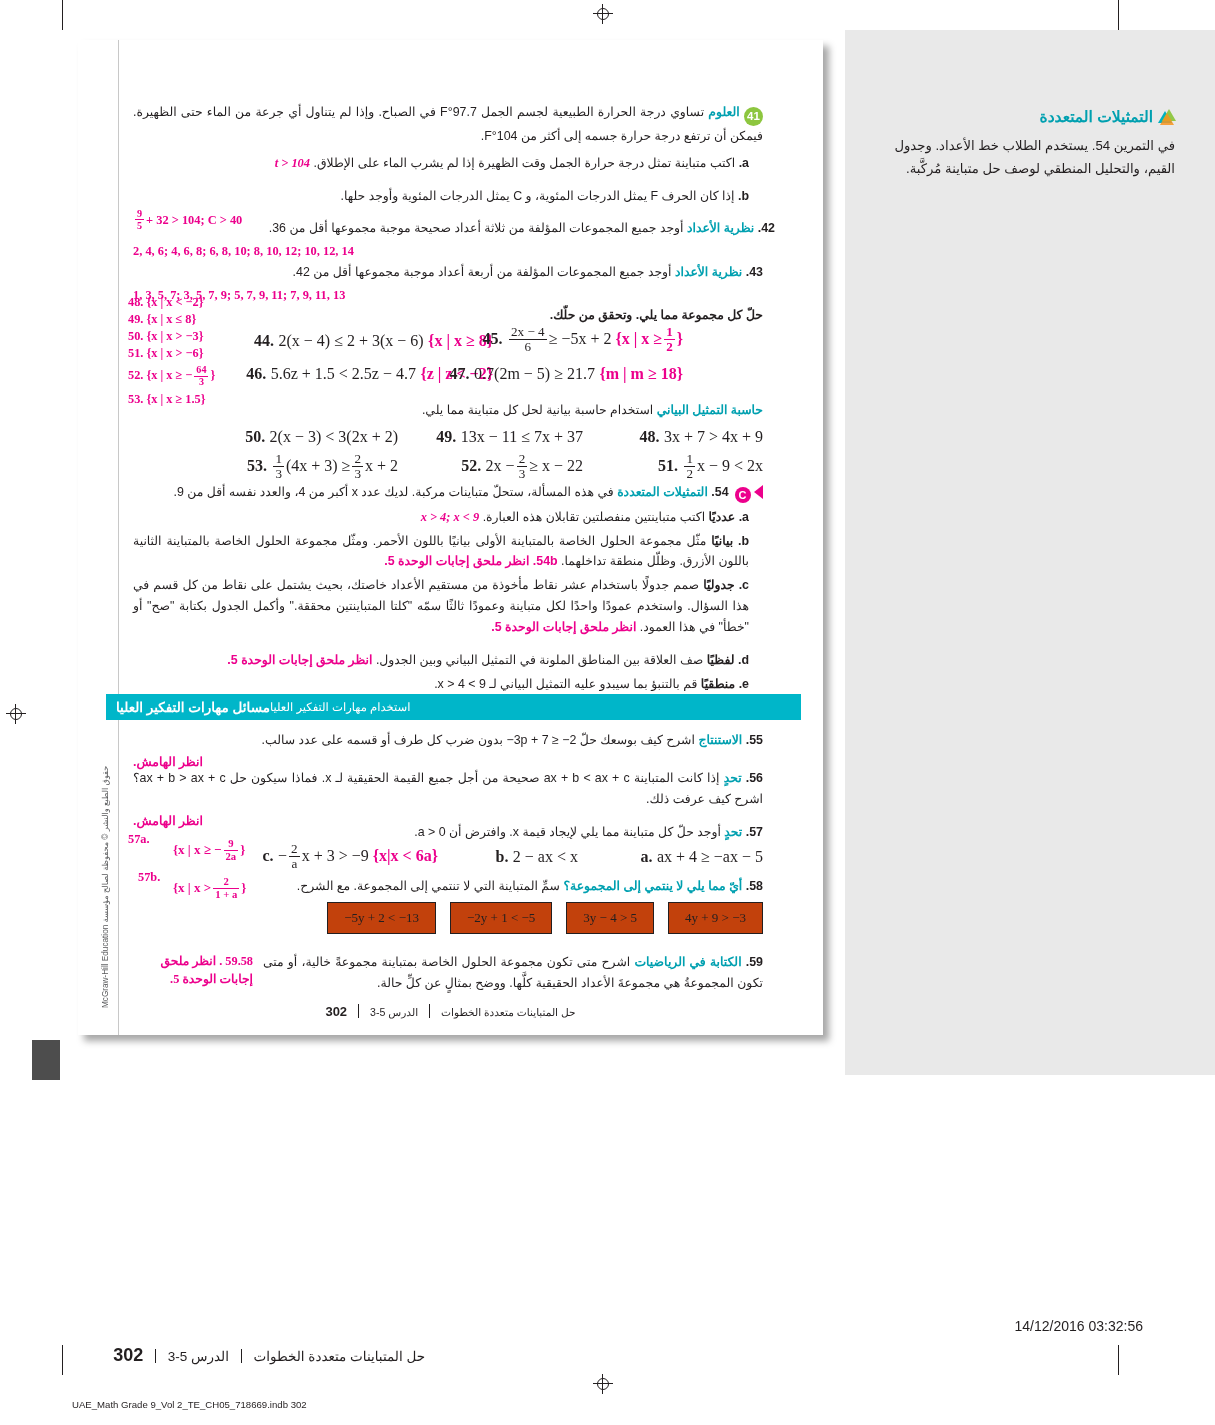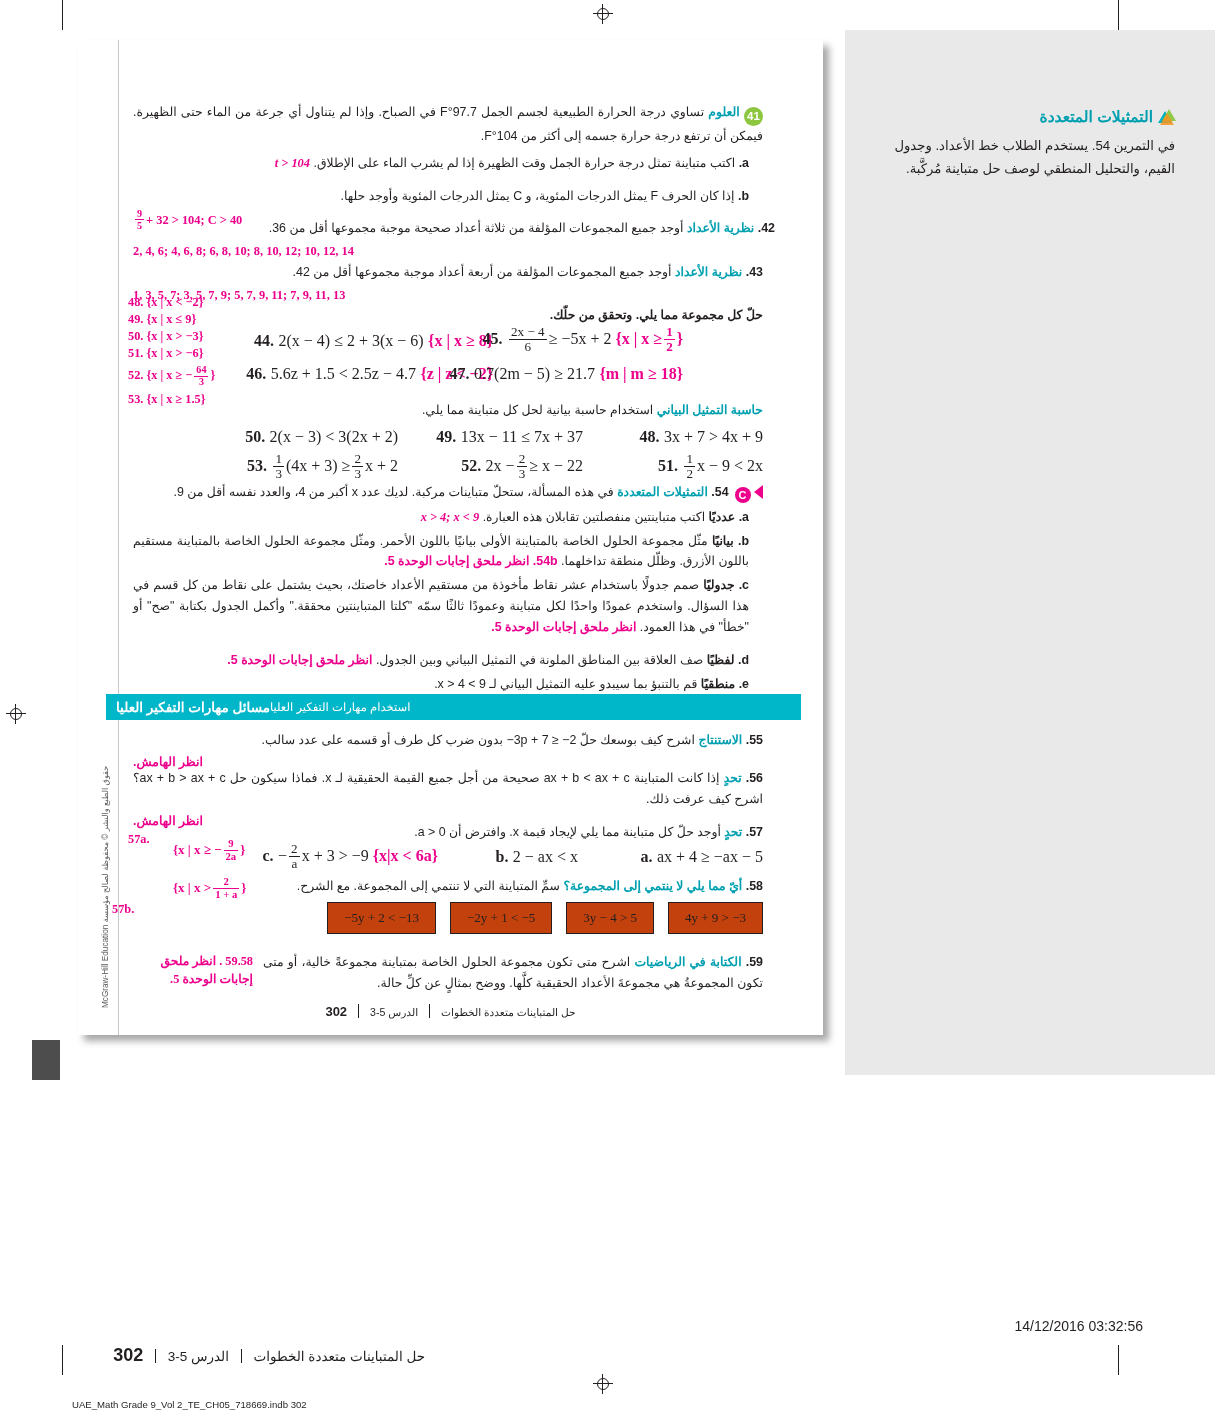--- a/index.html
+++ b/index.html
@@ -171,21 +171,21 @@
   </div>
 
   <div class="row" style="right:60px;left:55px;top:265px;">
     <div class="ex" style="text-align:right;font-weight:bold;">حلّ كل مجموعة مما يلي. وتحقق من حلّك.</div>
   </div>
 
   <div class="ans" style="left:50px;top:255px;">
     <span>48.</span> <span>{x | x &lt; −2}</span>
   </div>
   <div class="ans" style="left:50px;top:272px;">
-    <span>49.</span> <span>{x | x ≤ 9}</span>
+    <span>49.</span> <span>{x | x ≤ 8}</span>
   </div>
   <div class="ans" style="left:50px;top:289px;">
     <span>50.</span> <span>{x | x &gt; −3}</span>
   </div>
   <div class="ans" style="left:50px;top:306px;">
     <span>51.</span> <span>{x | x &gt; −6}</span>
   </div>
   <div class="ans" style="left:50px;top:325px;">
     <span>52.</span>
     <span>{x | x ≥ −</span><span class="frac pk"><span class="n">64</span><span class="d">3</span></span><span>}</span>
@@ -271,21 +271,21 @@
     </div>
     <div class="ex" style="padding-right:14px;margin-top:4px;">
       <span class="num">a.</span>
       <span class="num">عدديًا</span>
       <span>اكتب متباينتين منفصلتين تقابلان هذه العبارة.</span>
       <span class="magenta mathi">x &gt; 4; x &lt; 9</span>
     </div>
     <div class="ex" style="padding-right:14px;margin-top:3px;">
       <span class="num">b.</span>
       <span class="num">بيانيًا</span>
-      <span>مثّل مجموعة الحلول الخاصة بالمتباينة الأولى بيانيًا باللون الأحمر. ومثّل مجموعة الحلول الخاصة بالمتباينة مستقيم باللون الأزرق. وظلّل منطقة تداخلهما.</span>
+      <span>مثّل مجموعة الحلول الخاصة بالمتباينة الأولى بيانيًا باللون الأحمر. ومثّل مجموعة الحلول الخاصة بالمتباينة الثانية باللون الأزرق. وظلّل منطقة تداخلهما.</span>
       <span class="magenta">54b. انظر ملحق إجابات الوحدة 5.</span>
     </div>
     <div class="ex" style="padding-right:14px;margin-top:3px;">
       <span class="num">c.</span>
       <span class="num">جدوليًا</span>
       <span>صمم جدولًا باستخدام عشر نقاط مأخوذة من مستقيم الأعداد خاصتك، بحيث يشتمل على نقاط من كل قسم في هذا السؤال. واستخدم عمودًا واحدًا لكل متباينة وعمودًا ثالثًا سمّه "كلتا المتباينتين محققة." وأكمل الجدول بكتابة "صح" أو "خطأ" في هذا العمود.</span>
       <span class="magenta">انظر ملحق إجابات الوحدة 5.</span>
     </div>
     <div class="ex" style="padding-right:14px;margin-top:12px;">
       <span class="num">d.</span>
@@ -352,21 +352,21 @@
     </span>
     <span class="magenta math">{x|x &lt; 6a}</span>
   </div>
 
   <div class="ans" style="left:50px;top:792px;">
     <span>57a.</span>
   </div>
   <div class="ans" style="left:95px;top:798px;font-size:13px;">
     <span>{x | x ≥ −</span><span class="frac pk"><span class="n">9</span><span class="d">2a</span></span><span>}</span>
   </div>
-  <div class="ans" style="left:34px;top:830px;margin-top:32px;">
+  <div class="ans" style="left:60px;top:830px;">
     <span>57b.</span>
   </div>
   <div class="ans" style="left:95px;top:836px;font-size:13px;">
     <span>{x | x &gt;</span><span class="frac pk"><span class="n">2</span><span class="d">1 + a</span></span><span>}</span>
   </div>
 
   <div class="row" style="right:60px;left:55px;top:836px;">
     <div class="ex">
       <span class="num">58.</span>
       <span class="label-teal">أيّ مما يلي لا ينتمي إلى المجموعة؟</span>

